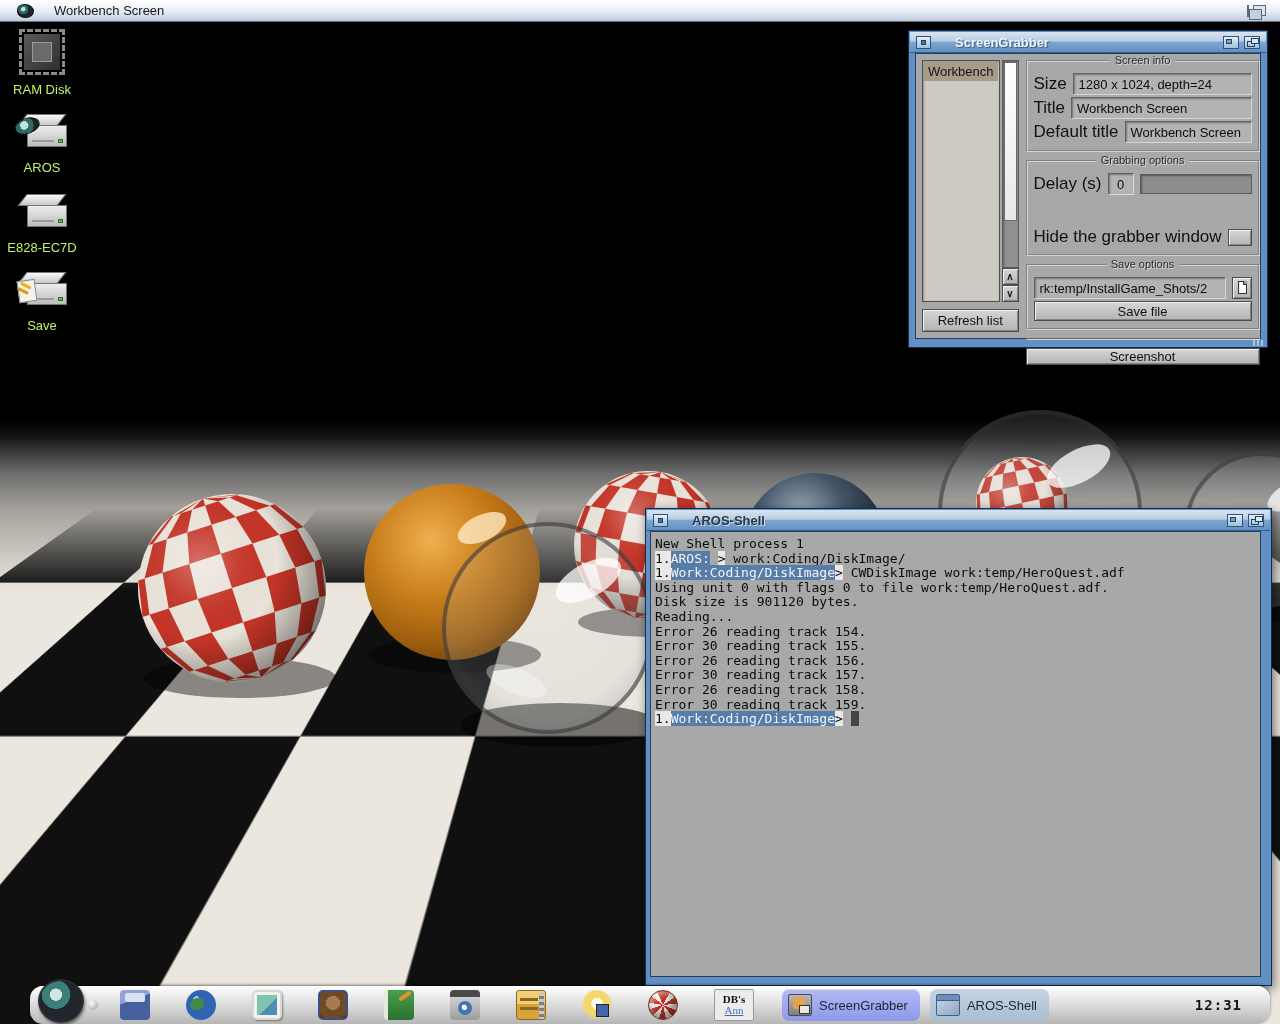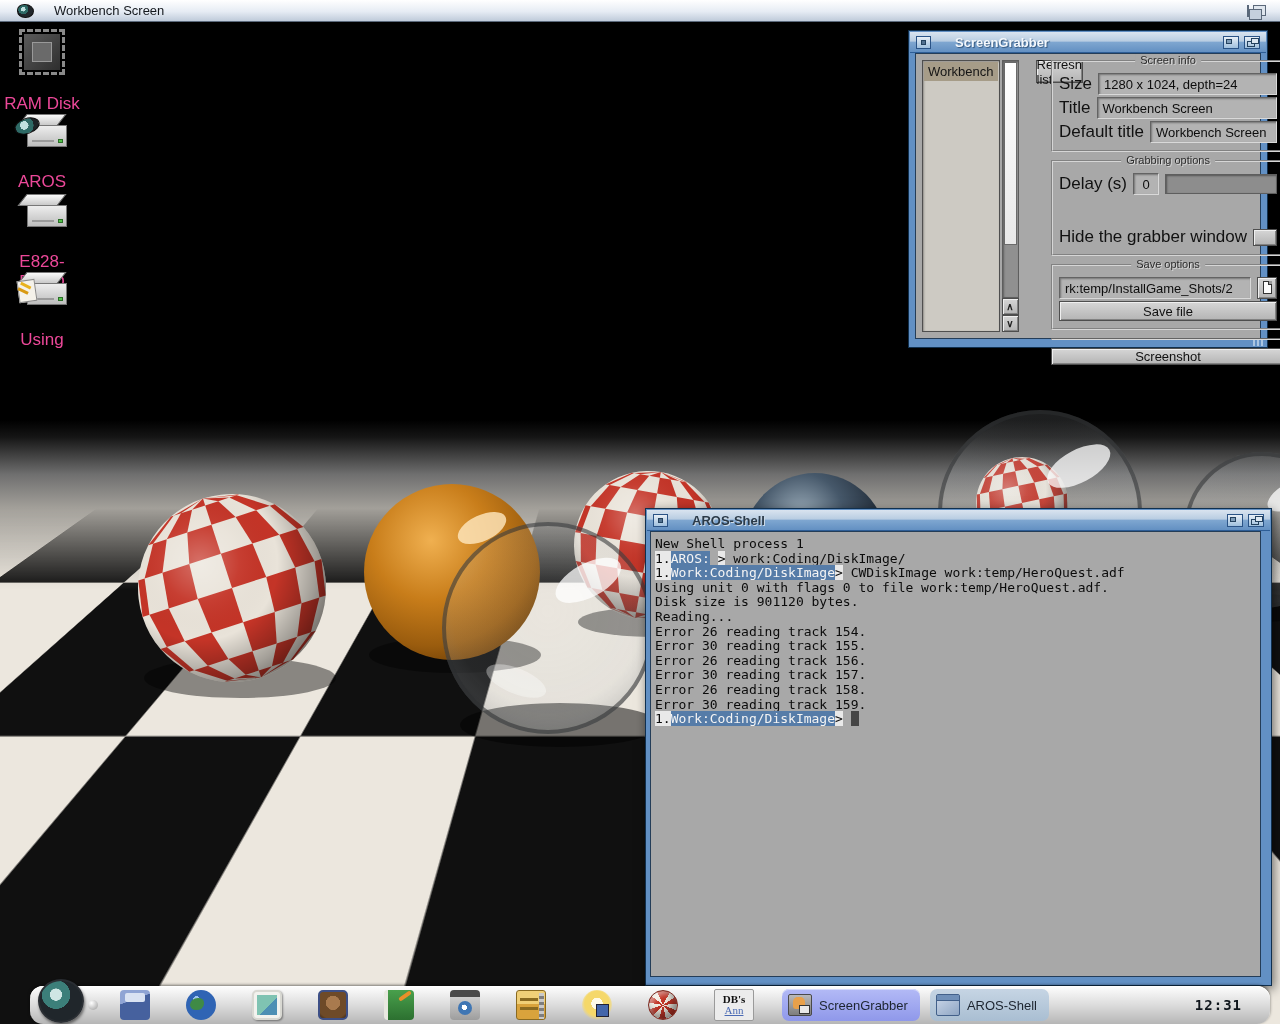--- a/index.html
+++ b/index.html
@@ -26,21 +26,21 @@
     border:1px solid #111;}
   .mb-title{margin-left:20px;font-size:13px;color:#14181d;}
   .mb-depth{margin-left:auto;margin-right:14px;display:flex;align-items:center;gap:4px;cursor:pointer;}
   .mb-depth .bar{width:2px;height:12px;background:#5a687a;}
   .mb-depth .sq{position:relative;width:13px;height:11px;border:1px solid #5a687a;background:#dfe6ee;}
   .mb-depth .sq i{position:absolute;left:-5px;top:3px;width:13px;height:11px;border:1px solid #5a687a;background:#c5d0dd;display:block;}
 
   
   .dicon{position:absolute;left:2px;width:80px;text-align:center;cursor:pointer;}
   .dicon .ic{position:relative;width:52px;height:44px;margin:0 auto;}
-  .dicon .lbl{margin-top:20px;font-size:17px;color:#ec4899;text-shadow:1px 1px 1px #000;}
+  .dicon .lbl{margin-top:8px;font-size:13px;color:#bef264;text-shadow:1px 1px 1px #000;}
   
   .ic-chip .body{position:absolute;left:8px;top:4px;width:36px;height:36px;background:linear-gradient(135deg,#5a5a5a,#2e2e2e);
     outline:3px dashed #8a8a8a;outline-offset:2px;}
   .ic-chip .core{position:absolute;left:16px;top:12px;width:20px;height:20px;background:#6a6a6a;border:1px solid #999;}
   
   .ic-disk .top{position:absolute;left:6px;top:6px;width:40px;height:12px;background:linear-gradient(#fafafa,#c9c9c9);
     transform:skewX(-38deg);border:1px solid #7a7a7a;}
   .ic-disk .face{position:absolute;left:11px;top:17px;width:40px;height:22px;background:linear-gradient(#ededed,#bdbdbd);
     border:1px solid #777;}
   .ic-disk .led{position:absolute;right:3px;bottom:3px;width:5px;height:4px;background:#53c24a;border:1px solid #2c6e28;}
@@ -71,21 +71,21 @@
   
   .raised{background:linear-gradient(#d6d6d6,#b4b4b4);border:1px solid #4e4e4e;
     box-shadow:inset 1px 1px 0 #efefef,inset -1px -1px 0 #828282;}
   .sunken{background:#b3b3b3;border:1px solid #636363;border-right-color:#d9d9d9;border-bottom-color:#d9d9d9;
     box-shadow:inset 1px 1px 2px rgba(0,0,0,.35);}
 
   
   #win-grabber{left:908px;top:30px;width:360px;height:318px;}
   #win-grabber .wbody{left:6px;right:6px;top:22px;bottom:8px;}
   .gb-cols{display:flex;gap:7px;padding:6px;height:100%;}
-  .gb-left{width:122px;display:flex;flex-direction:row;gap:17px;}
+  .gb-left{width:122px;display:flex;flex-direction:column;gap:7px;}
   .gb-listwrap{flex:1;display:flex;gap:2px;}
   .gb-list{flex:1;background:#cdcac3;border:1px solid #4f4f4f;box-shadow:inset 1px 1px 2px rgba(0,0,0,.3);padding:1px;}
   .listrow{font-size:13px;color:#151515;padding:2px 4px;cursor:pointer;}
   .listrow.selected{background:#a69c88;}
   .gb-scroll{width:17px;display:flex;flex-direction:column;}
   .vtrack{flex:1;background:#909090;border:1px solid #5e5e5e;box-shadow:inset 1px 1px 2px rgba(0,0,0,.35);padding:1px;}
   .vthumb{width:100%;height:78%;background:linear-gradient(#ffffff,#e8e8e8);border:1px solid #6a6a6a;cursor:grab;}
   .sarrow{height:17px;display:flex;align-items:center;justify-content:center;
     font-size:10px;font-weight:bold;color:#222;cursor:pointer;}
   .btn{display:flex;align-items:center;justify-content:center;font-size:13px;color:#111;cursor:pointer;}
@@ -382,21 +382,21 @@
         <div class="ic ic-disk">
           <span class="ov-work">
             <i></i>
           </span>
           <span class="top"></span>
           <span class="face">
             <span class="slot"></span>
             <span class="led"></span>
           </span>
         </div>
-        <div class="lbl">Using</div>
+        <div class="lbl">Save</div>
       </div>
     </div>
 
   <div class="window" id="win-grabber">
     <div class="tbar">
       <span class="wclose">
           <i></i>
         </span>
       <span class="wtitle active">ScreenGrabber</span>
       <span class="gads">

